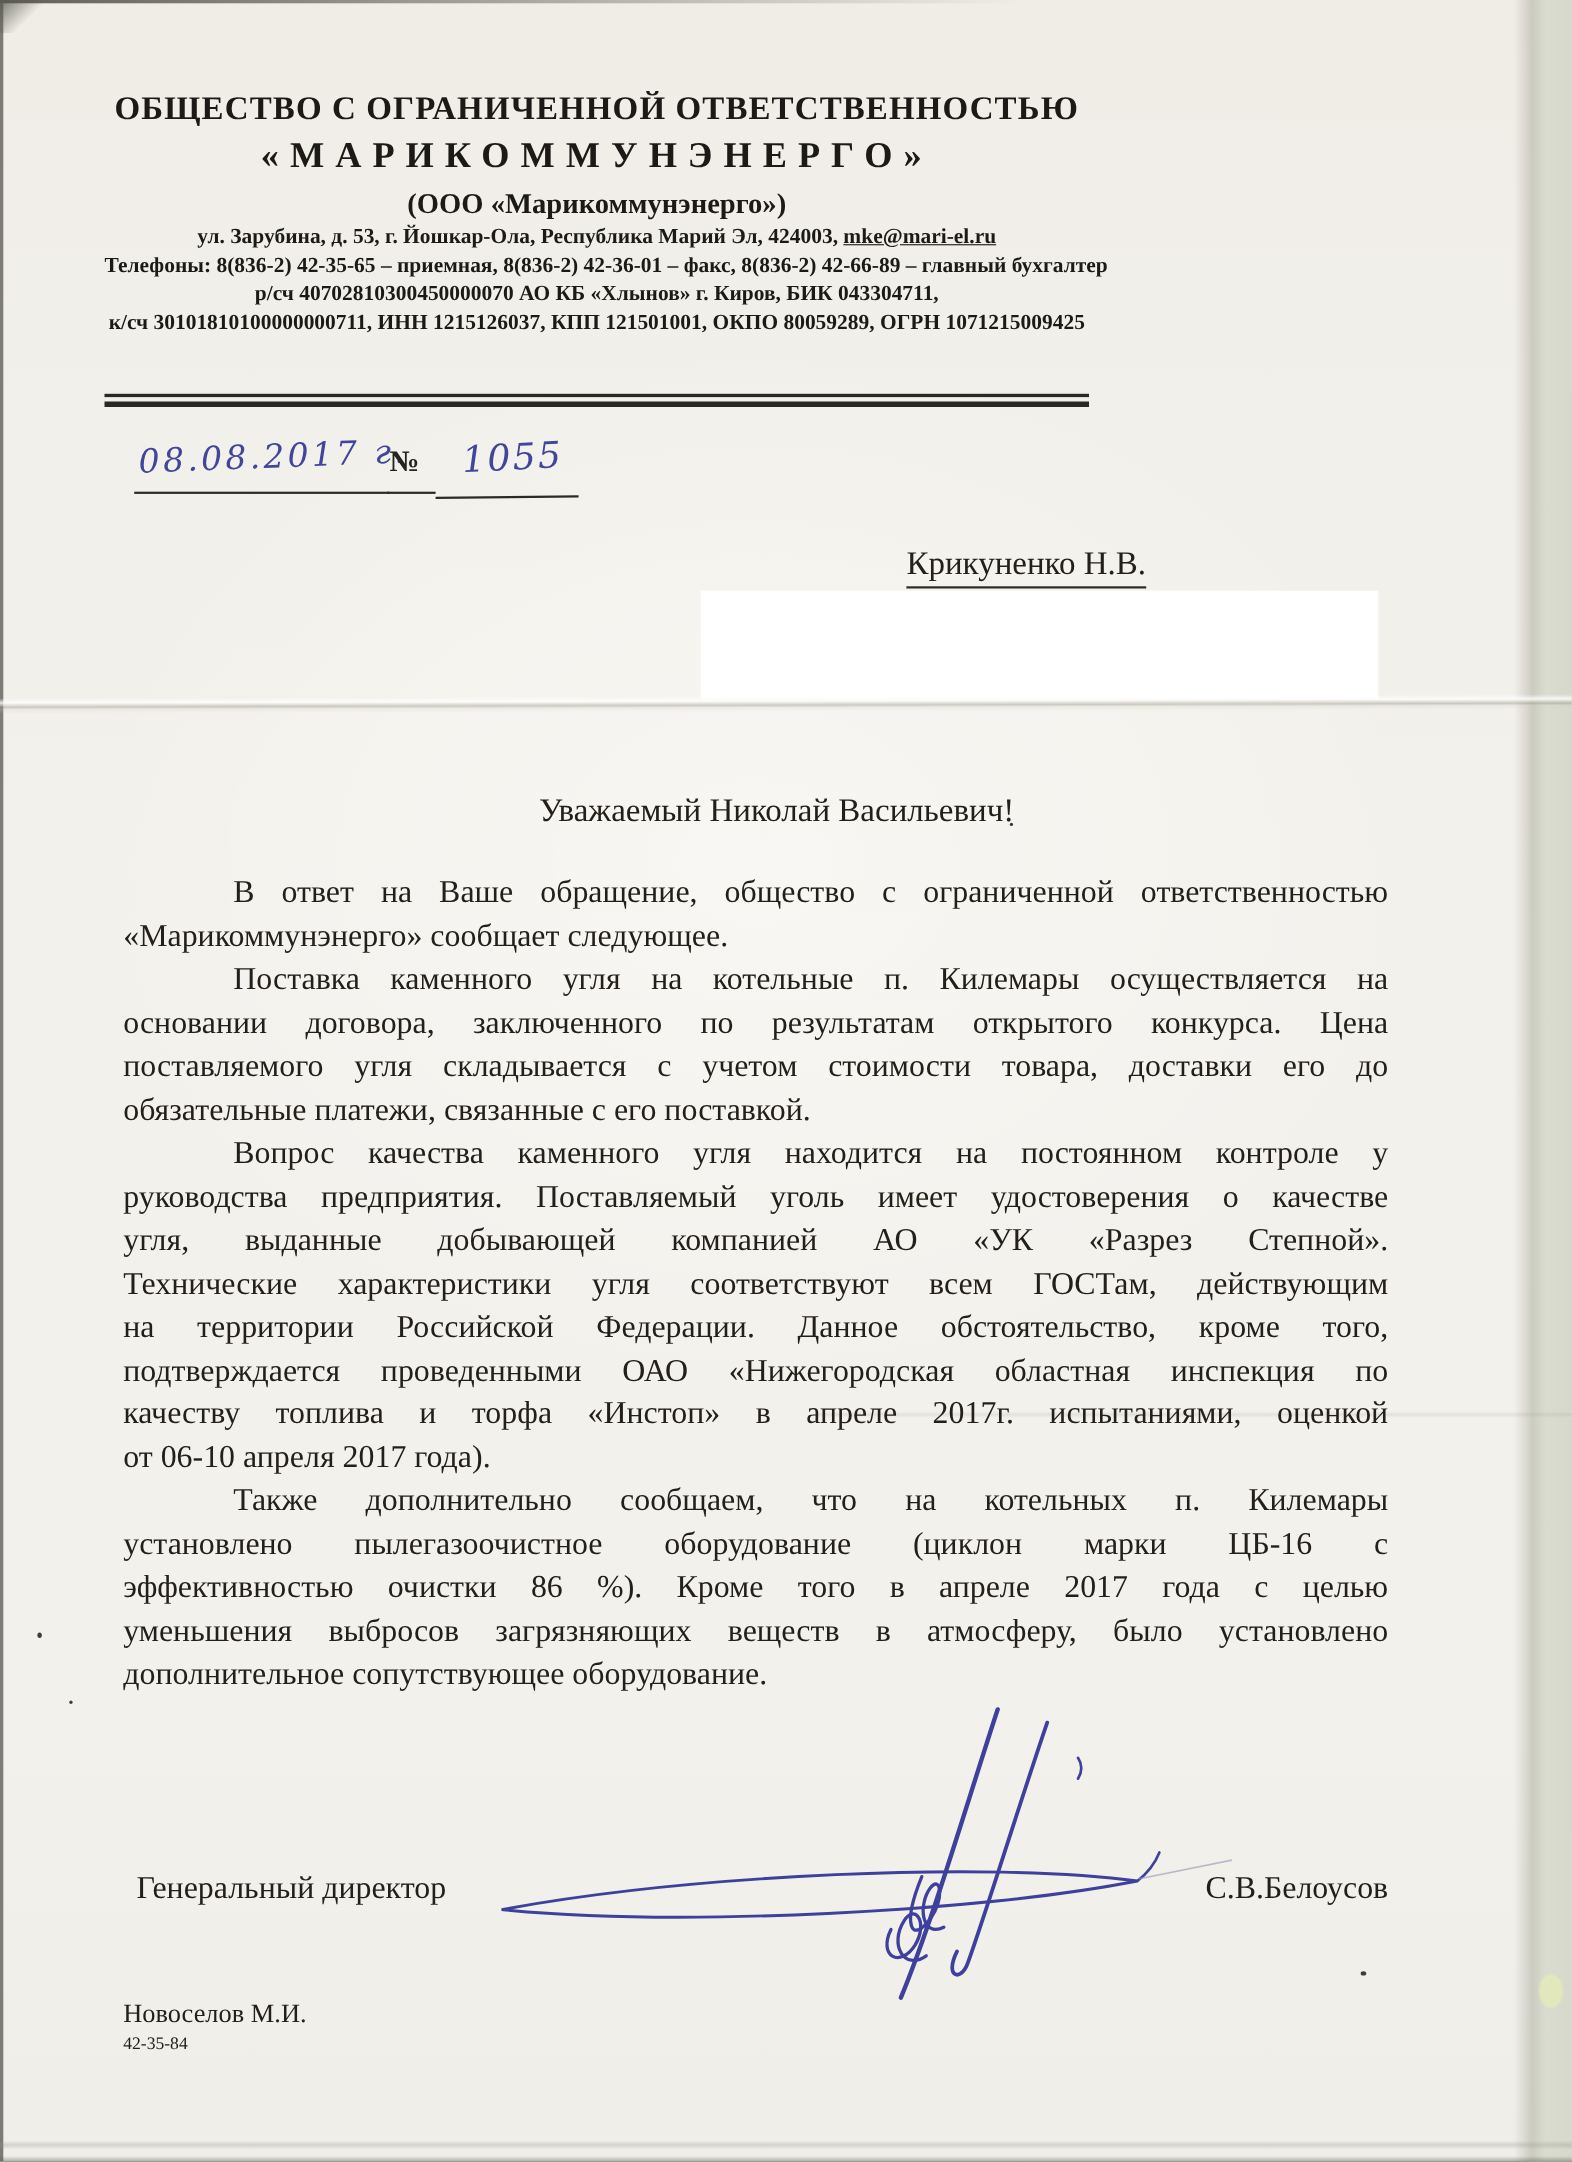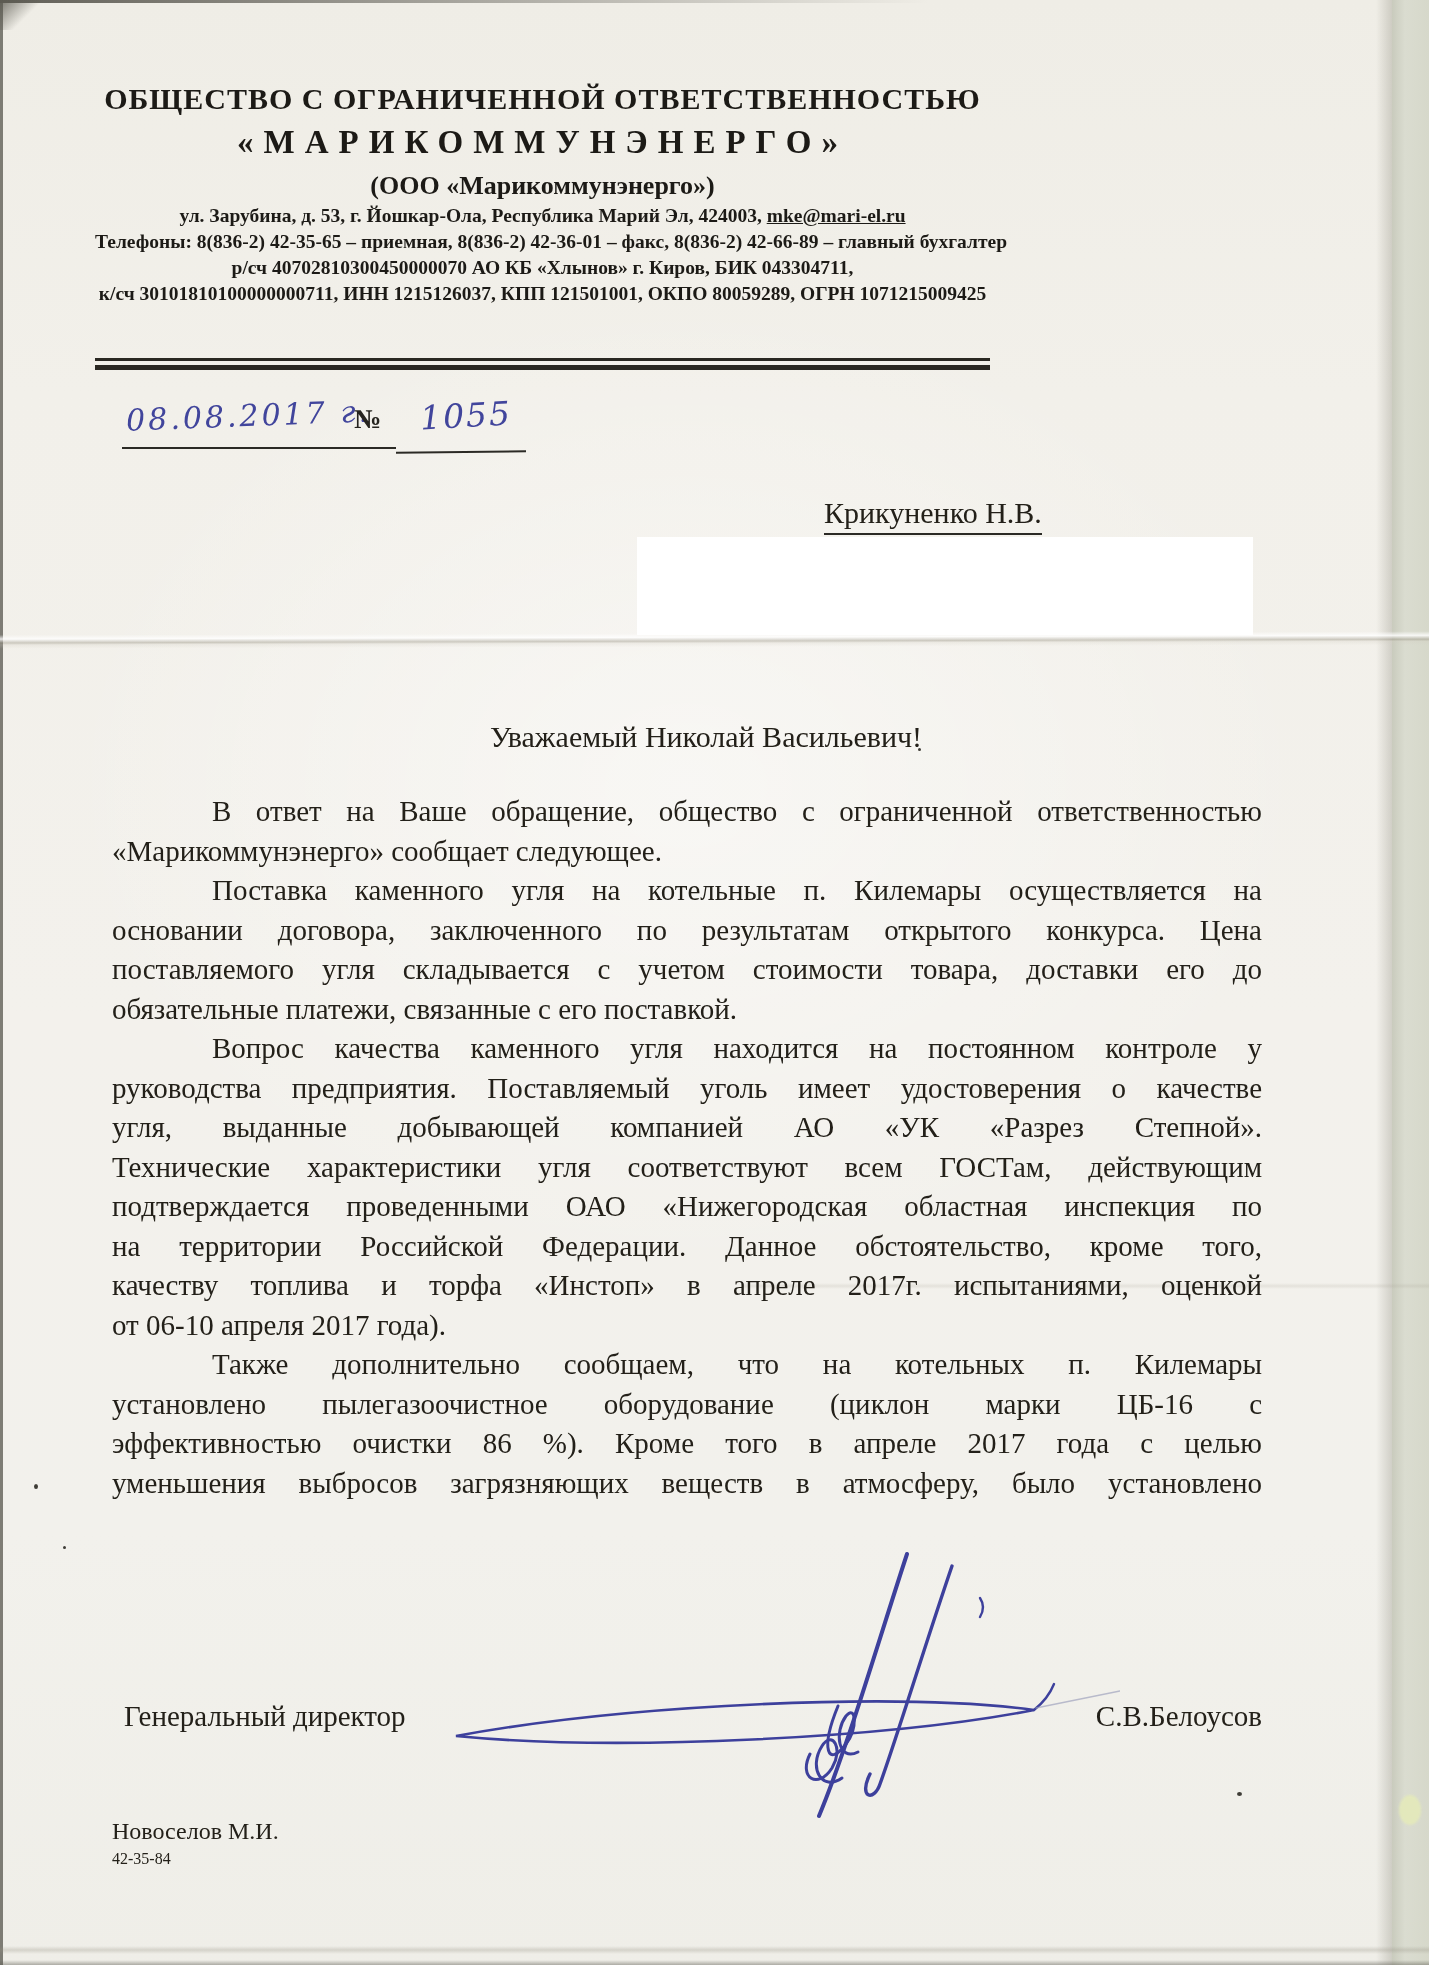--- a/index.html
+++ b/index.html
@@ -116,28 +116,29 @@
     <div class="bl jst ind">В ответ на Ваше обращение, общество с ограниченной ответственностью</div>
     <div class="bl">«Марикоммунэнерго» сообщает следующее.</div>
     <div class="bl jst ind">Поставка каменного угля на котельные п. Килемары осуществляется на</div>
     <div class="bl jst">основании договора, заключенного по результатам открытого конкурса. Цена</div>
     <div class="bl jst">поставляемого угля складывается с учетом стоимости товара, доставки его до</div>
     <div class="bl">обязательные платежи, связанные с его поставкой.</div>
     <div class="bl jst ind">Вопрос качества каменного угля находится на постоянном контроле у</div>
     <div class="bl jst">руководства предприятия. Поставляемый уголь имеет удостоверения о качестве</div>
     <div class="bl jst">угля, выданные добывающей компанией АО «УК «Разрез Степной».</div>
     <div class="bl jst">Технические характеристики угля соответствуют всем ГОСТам, действующим</div>
+    <div class="bl jst">на территории Российской Федерации. Данное обстоятельство, кроме того,</div>
     <div class="bl jst">подтверждается проведенными ОАО «Нижегородская областная инспекция по</div>
-    <div class="bl jst">на территории Российской Федерации. Данное обстоятельство, кроме того,</div>
     <div class="bl jst">качеству топлива и торфа «Инстоп» в апреле 2017г. испытаниями, оценкой</div>
     <div class="bl">от 06-10 апреля 2017 года).</div>
     <div class="bl jst ind">Также дополнительно сообщаем, что на котельных п. Килемары</div>
     <div class="bl jst">установлено пылегазоочистное оборудование (циклон марки ЦБ-16 с</div>
     <div class="bl jst">эффективностью очистки 86 %). Кроме того в апреле 2017 года с целью</div>
     <div class="bl jst">уменьшения выбросов загрязняющих веществ в атмосферу, было установлено</div>
+    <div class="bl">дополнительное сопутствующее оборудование.</div>
   </div>
 
   <div class="sig-title">Генеральный директор</div>
   <div class="sig-name">С.В.Белоусов</div>
   <svg class="sig-svg" width="700" height="300" viewBox="0 0 700 300">
     <g fill="none" stroke="#3d409c" stroke-linecap="round">
       <path d="M36 196 C 210 164, 480 152, 614 170 C 470 198, 200 212, 36 196 Z" stroke-width="2.6"></path>
       <path d="M390 214 c-12 24 8 36 22 14 c12 -20 0 -38 -10 -22 c-14 22 0 46 20 32" stroke-width="3"></path>
       <path d="M418 166 c-18 44 -10 62 8 38 c12 -16 10 -40 0 -28 c-12 16 -8 46 12 36" stroke-width="3"></path>
       <path d="M487 14 C 460 96, 428 206, 399 276" stroke-width="4"></path>

